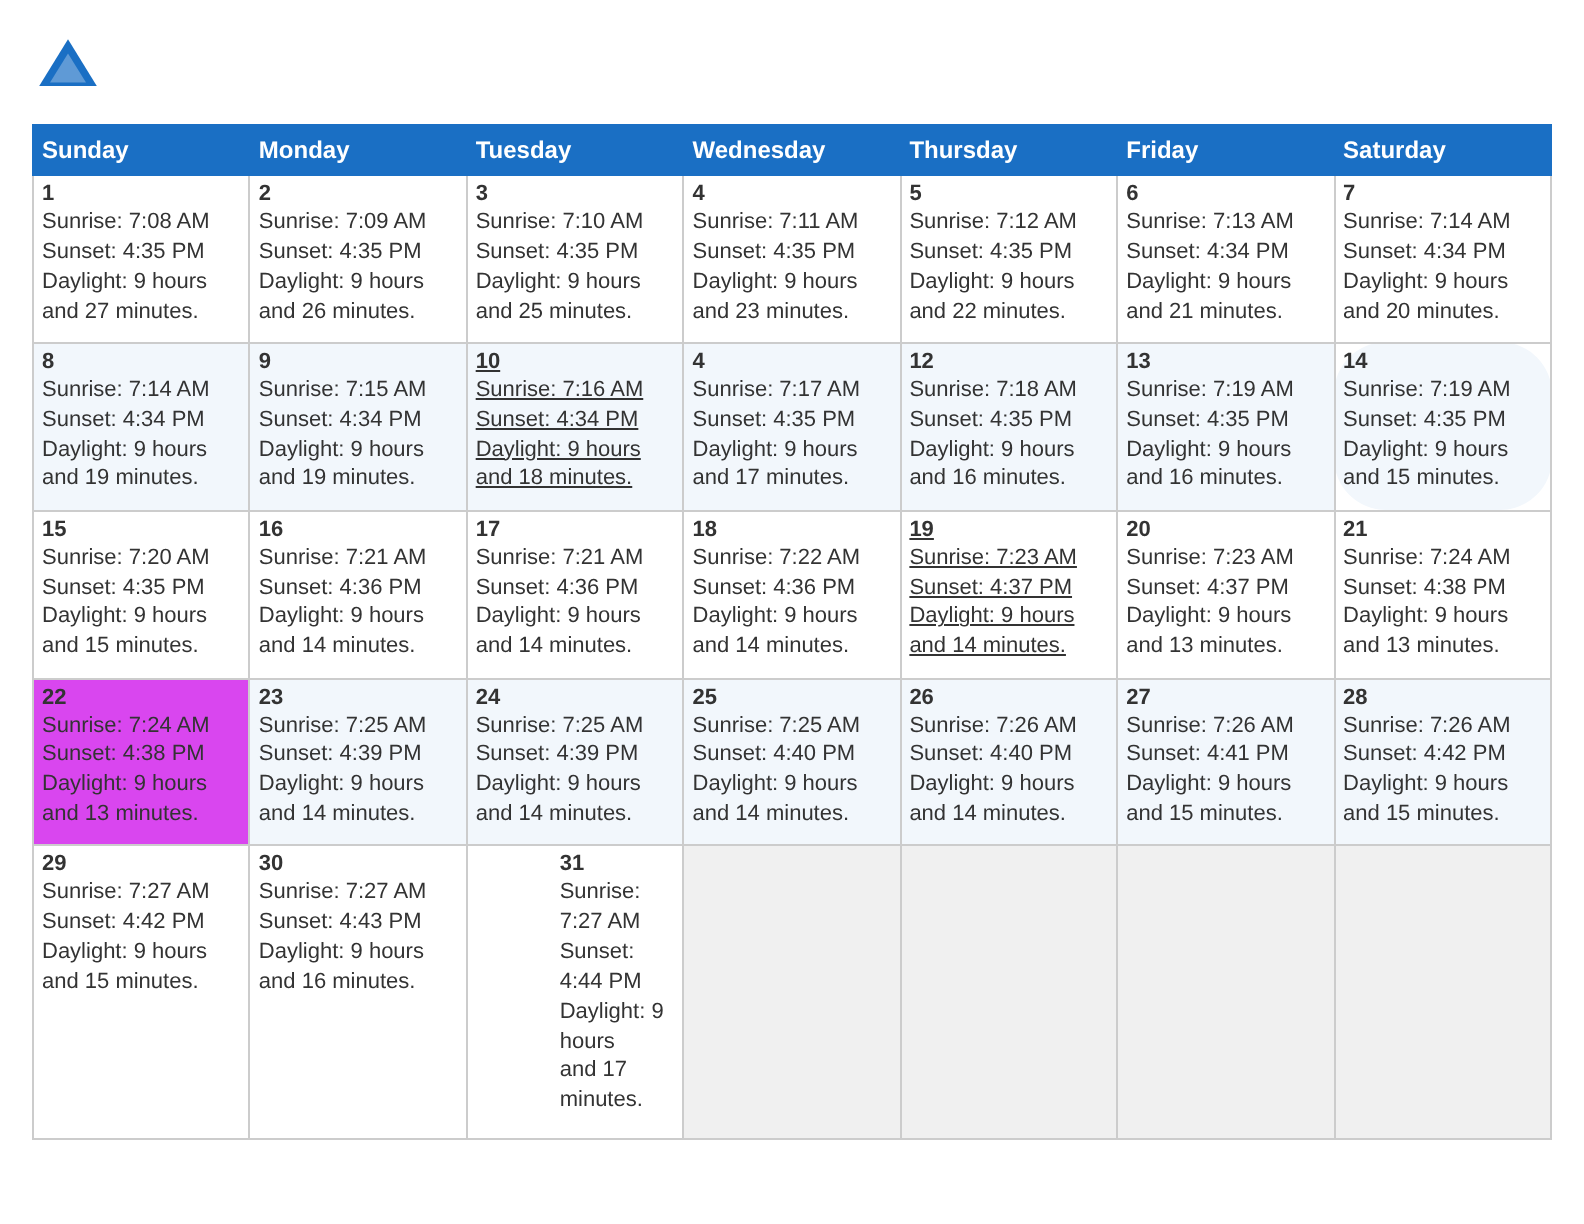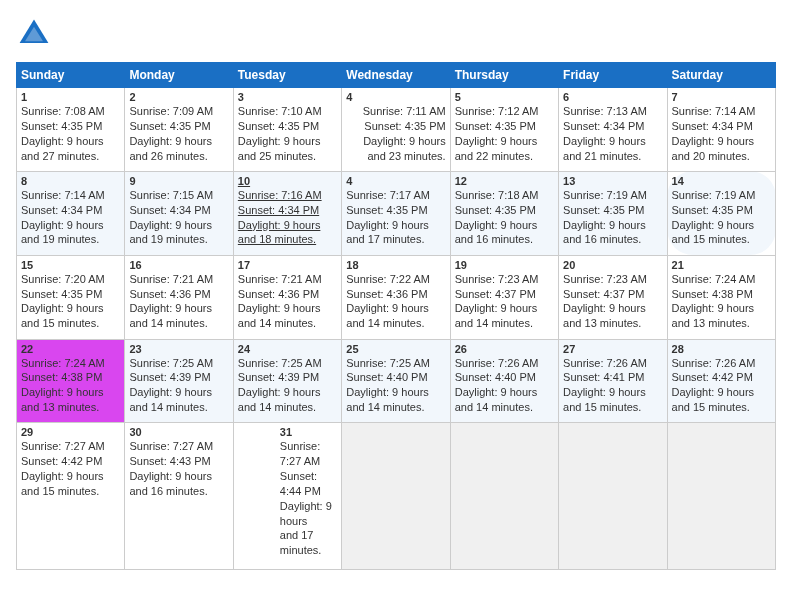--- a/index.html
+++ b/index.html
@@ -154,21 +154,21 @@
           </td>
           <td style="background: rgb(255, 255, 255);">
             <span class="day-num">3</span>
             <div class="day-info" style="white-space: pre-line;">Sunrise: 7:10 AM
 Sunset: 4:35 PM
 Daylight: 9 hours
 and 25 minutes.</div>
           </td>
           <td style="background: rgb(255, 255, 255);">
             <span class="day-num">4</span>
-            <div class="day-info" style="white-space: pre-line; text-align: right;">Sunrise: 7:11 AM
+            <div class="day-info" style="white-space: pre-line;">Sunrise: 7:11 AM
 Sunset: 4:35 PM
 Daylight: 9 hours
 and 23 minutes.</div>
           </td>
           <td style="background: rgb(255, 255, 255);">
             <span class="day-num">5</span>
             <div class="day-info" style="white-space: pre-line;">Sunrise: 7:12 AM
 Sunset: 4:35 PM
 Daylight: 9 hours
 and 22 minutes.</div>
@@ -261,21 +261,21 @@
 Daylight: 9 hours
 and 14 minutes.</div>
           </td>
           <td style="background: rgb(255, 255, 255);">
             <span class="day-num">18</span>
             <div class="day-info" style="white-space: pre-line;">Sunrise: 7:22 AM
 Sunset: 4:36 PM
 Daylight: 9 hours
 and 14 minutes.</div>
           </td>
-          <td style="background: rgb(255, 255, 255);">
+          <td style="background: rgb(255, 255, 255); text-decoration: underline;">
             <span class="day-num">19</span>
             <div class="day-info" style="white-space: pre-line;">Sunrise: 7:23 AM
 Sunset: 4:37 PM
 Daylight: 9 hours
 and 14 minutes.</div>
           </td>
           <td style="background: rgb(255, 255, 255);">
             <span class="day-num">20</span>
             <div class="day-info" style="white-space: pre-line;">Sunrise: 7:23 AM
 Sunset: 4:37 PM

